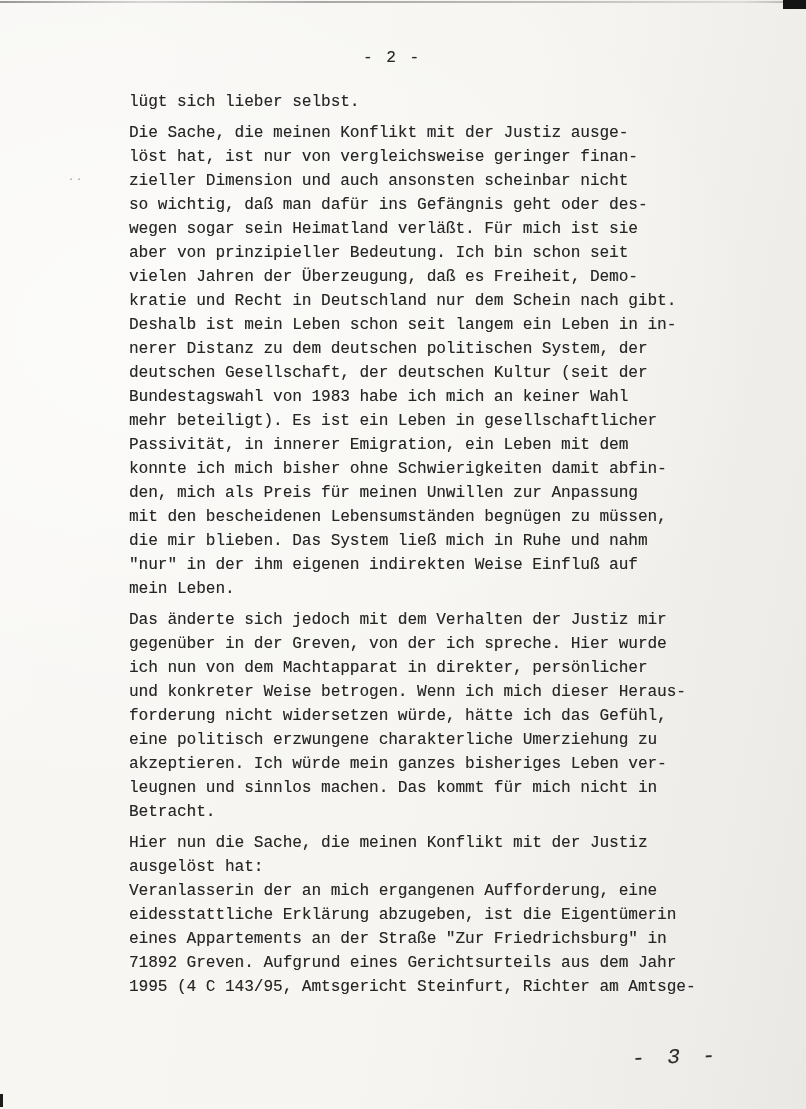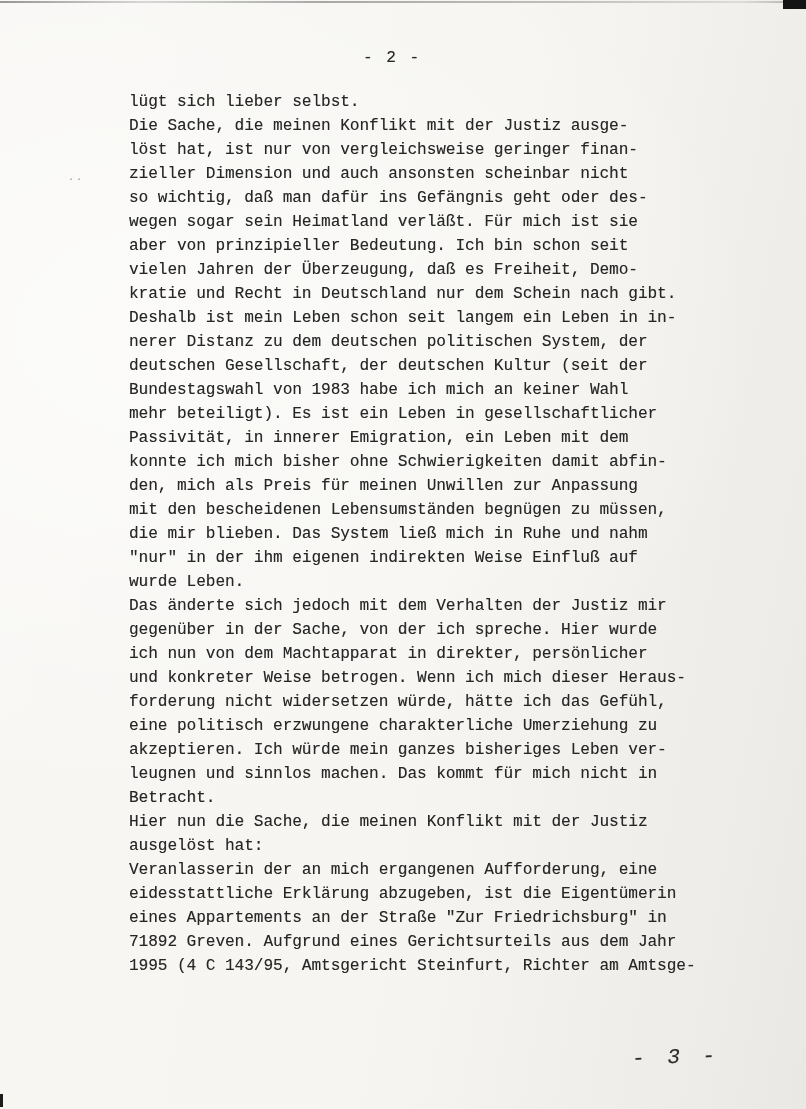--- a/index.html
+++ b/index.html
@@ -62,21 +62,21 @@
     text-shadow: 0.3px 0.3px 0 rgba(35,35,35,0.4);
   }
   .text-block {
     position: absolute;
     left: 129px;
     top: 90px;
     width: 600px;
     font-size: 16px;
     text-shadow: 0.3px 0.3px 0 rgba(35,35,35,0.4);
   }
-  .paragraph + .paragraph { }
+  .paragraph + .paragraph { margin-top: 7px; }
   .line {
     white-space: pre;
     height: 24px;
     line-height: 24px;
   }
   .page-number-bottom {
     position: absolute;
     left: 632px;
     top: 1046px;
     font-size: 21px;
@@ -116,25 +116,25 @@
         <div class="line">nerer Distanz zu dem deutschen politischen System, der</div>
         <div class="line">deutschen Gesellschaft, der deutschen Kultur (seit der</div>
         <div class="line">Bundestagswahl von 1983 habe ich mich an keiner Wahl</div>
         <div class="line">mehr beteiligt). Es ist ein Leben in gesellschaftlicher</div>
         <div class="line">Passivität, in innerer Emigration, ein Leben mit dem</div>
         <div class="line">konnte ich mich bisher ohne Schwierigkeiten damit abfin-</div>
         <div class="line">den, mich als Preis für meinen Unwillen zur Anpassung</div>
         <div class="line">mit den bescheidenen Lebensumständen begnügen zu müssen,</div>
         <div class="line">die mir blieben. Das System ließ mich in Ruhe und nahm</div>
         <div class="line">"nur" in der ihm eigenen indirekten Weise Einfluß auf</div>
-        <div class="line">wurde Leben.</div>
+        <div class="line">mein Leben.</div>
       </div>
       <div class="paragraph">
         <div class="line">Das änderte sich jedoch mit dem Verhalten der Justiz mir</div>
-        <div class="line">gegenüber in der Sache, von der ich spreche. Hier wurde</div>
+        <div class="line">gegenüber in der Greven, von der ich spreche. Hier wurde</div>
         <div class="line">ich nun von dem Machtapparat in direkter, persönlicher</div>
         <div class="line">und konkreter Weise betrogen. Wenn ich mich dieser Heraus-</div>
         <div class="line">forderung nicht widersetzen würde, hätte ich das Gefühl,</div>
         <div class="line">eine politisch erzwungene charakterliche Umerziehung zu</div>
         <div class="line">akzeptieren. Ich würde mein ganzes bisheriges Leben ver-</div>
         <div class="line">leugnen und sinnlos machen. Das kommt für mich nicht in</div>
         <div class="line">Betracht.</div>
       </div>
       <div class="paragraph">
         <div class="line">Hier nun die Sache, die meinen Konflikt mit der Justiz</div>

